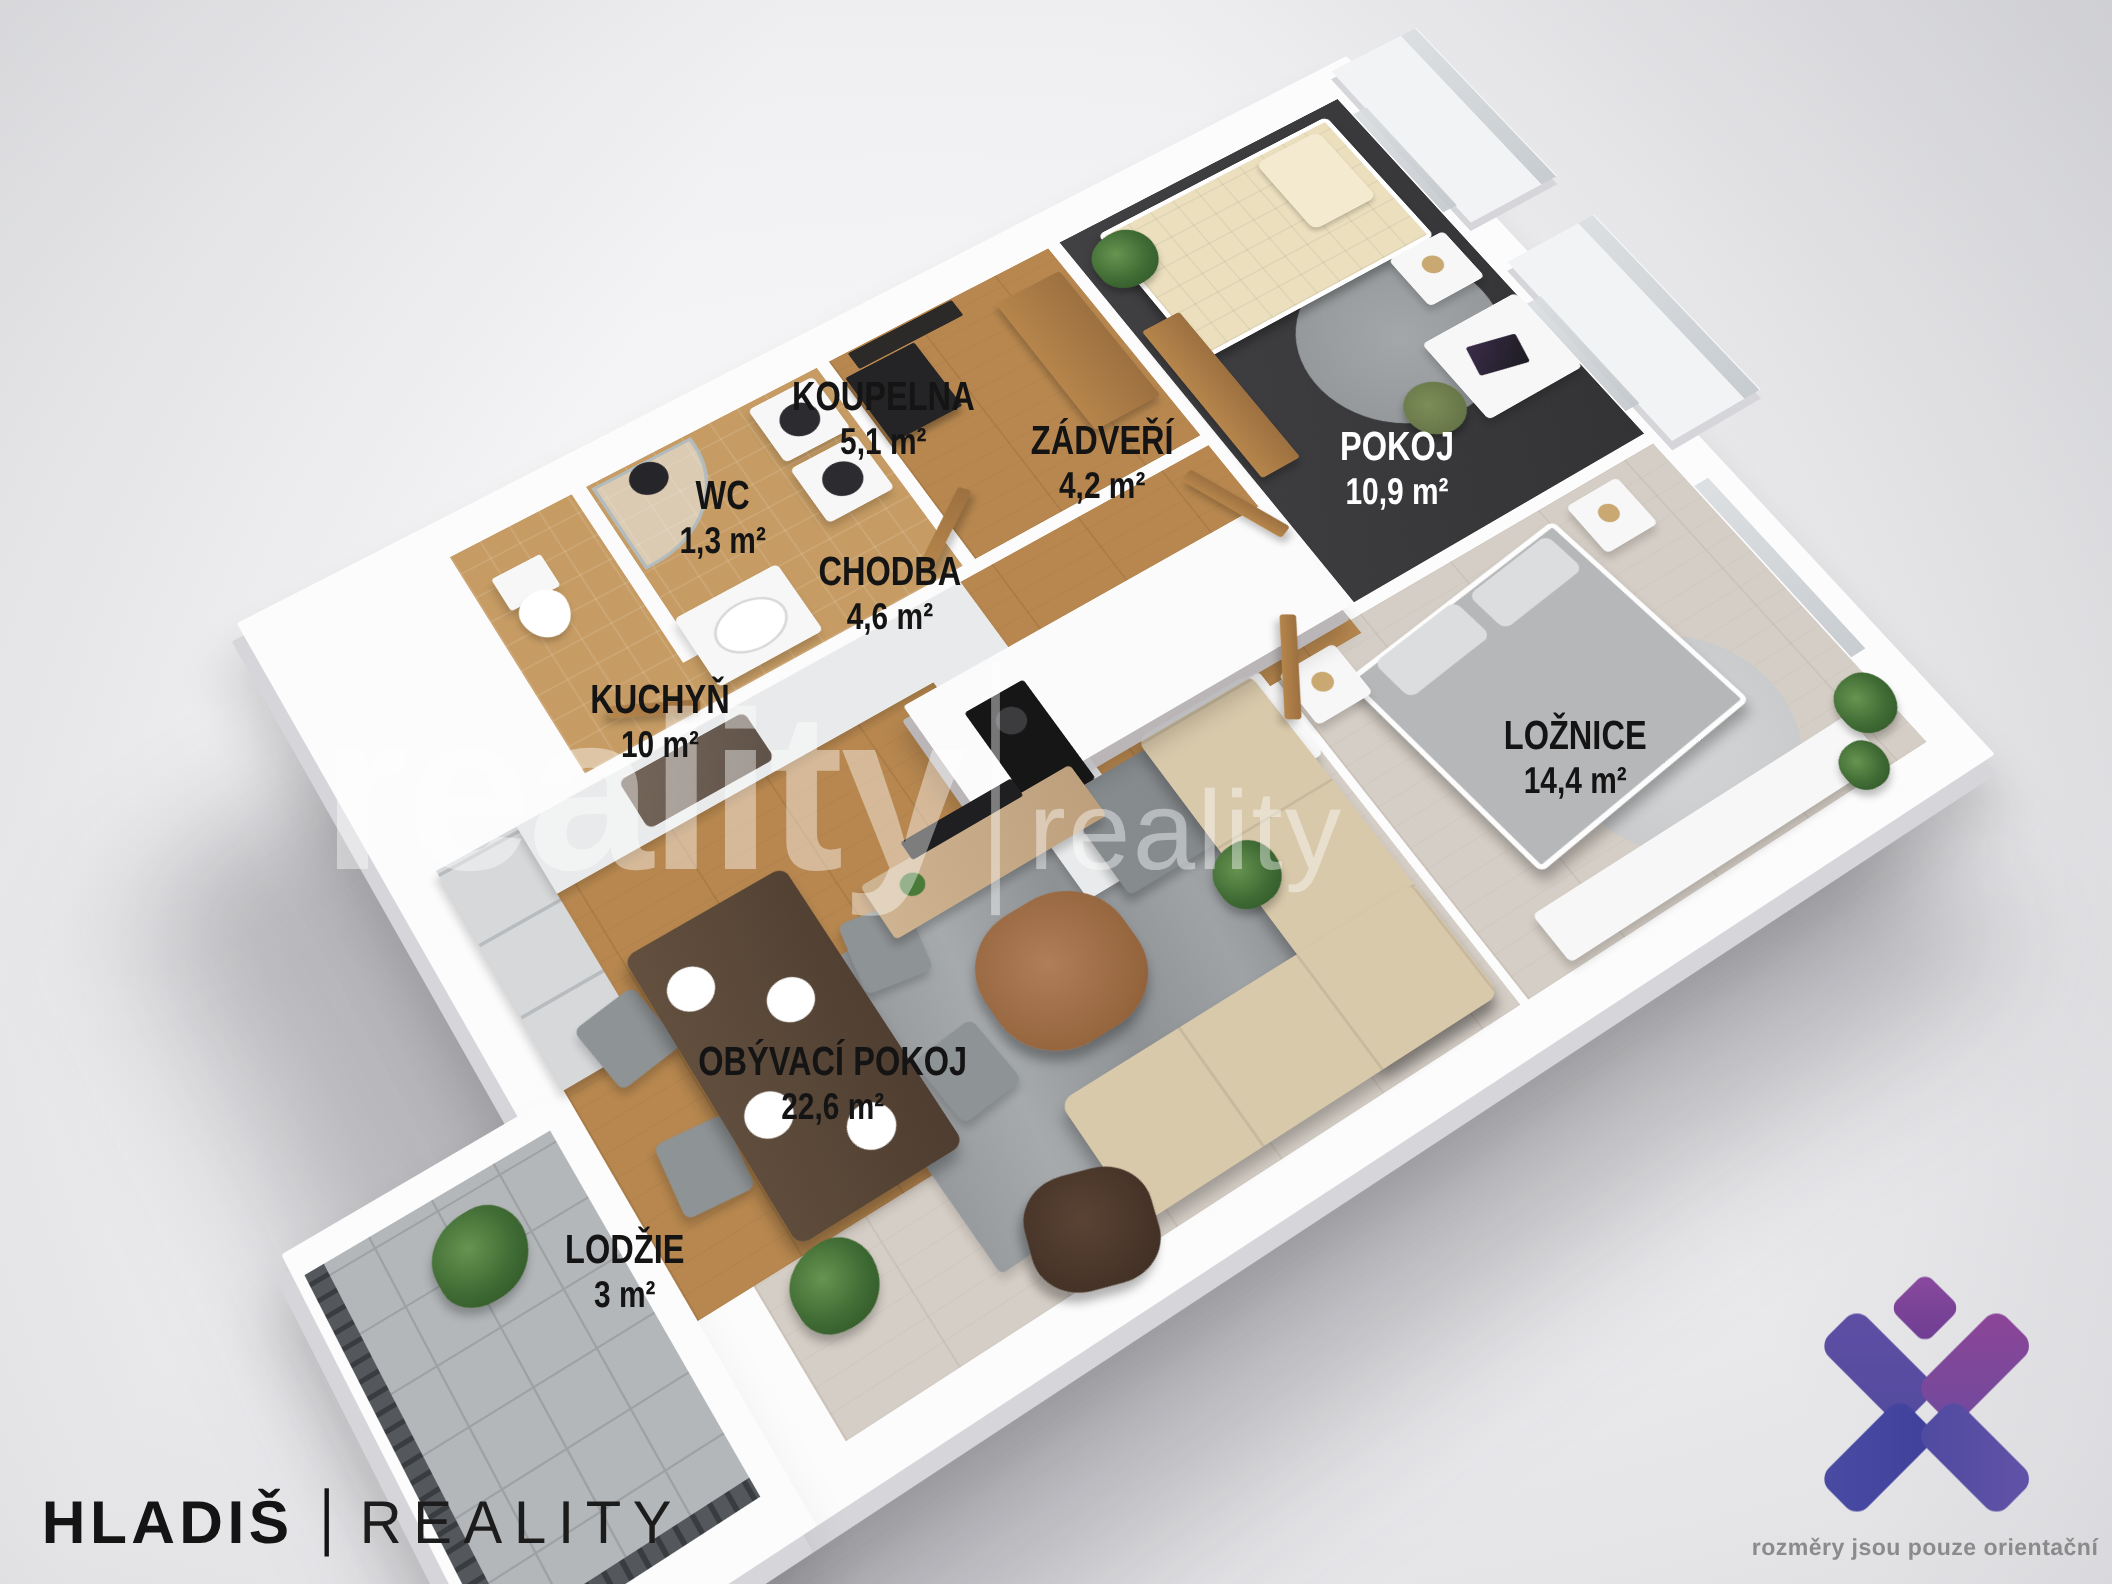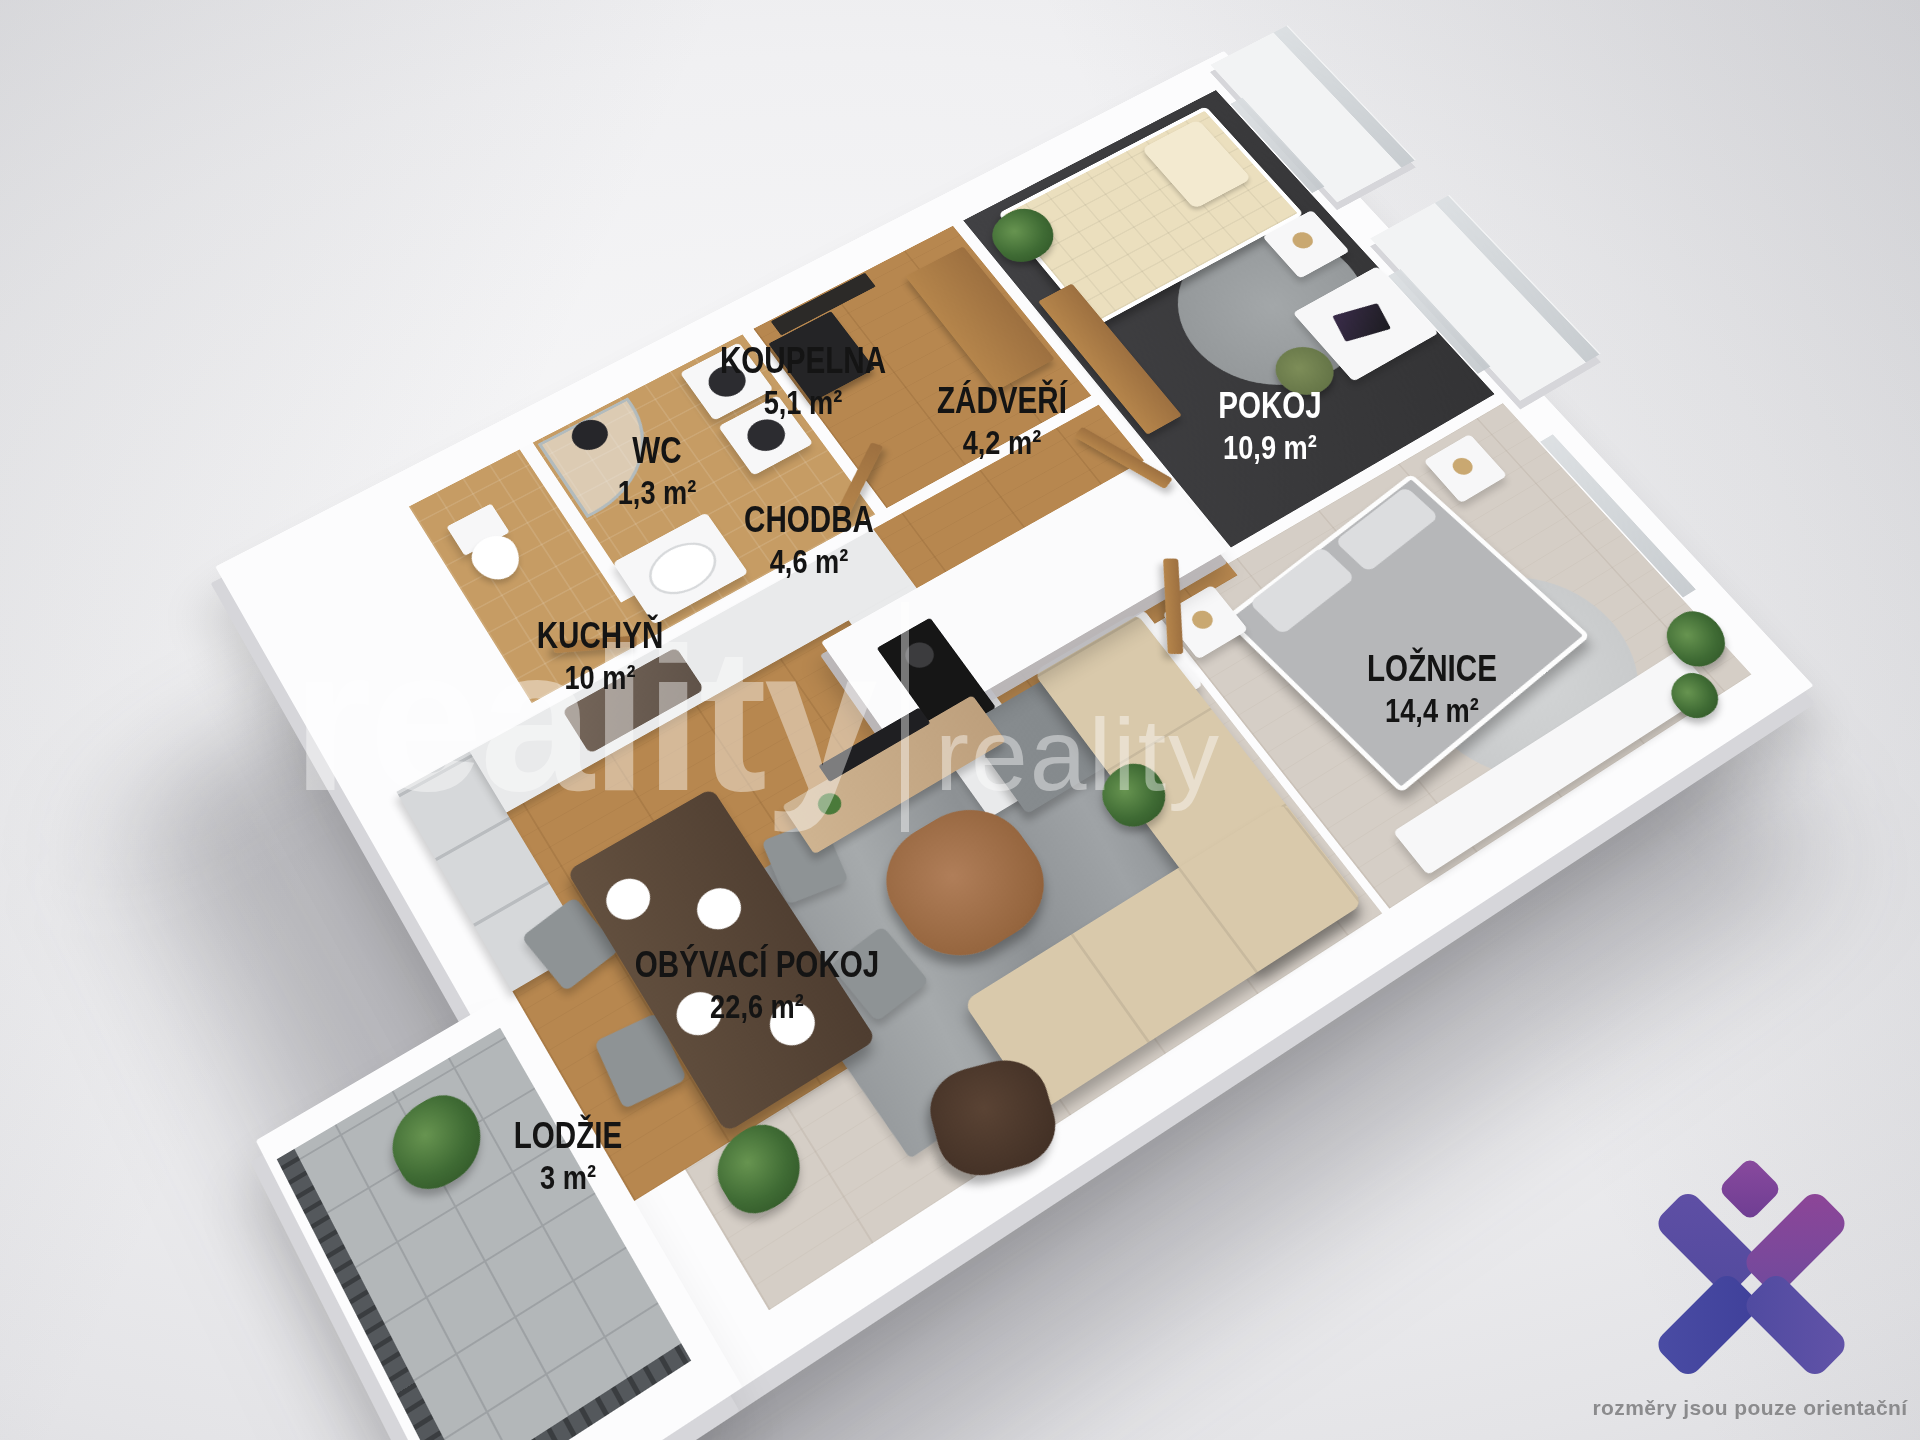--- a/index.html
+++ b/index.html
@@ -239,20 +239,25 @@
     
     
     
     
     
     
     
     
   </div>
 
+  <div class="brand">
+    <span class="nm">HLADIŠ</span>
+    <span class="bar"></span>
+    <span class="sx">REALITY</span>
+  </div>
 
   <div class="xlogo">
     <div class="piece dia"></div>
     <div class="piece tl"></div>
     <div class="piece tr"></div>
     <div class="piece bl"></div>
     <div class="piece br"></div>
   </div>
   <div class="disclaimer">rozměry jsou pouze orientační</div>
 </div>

